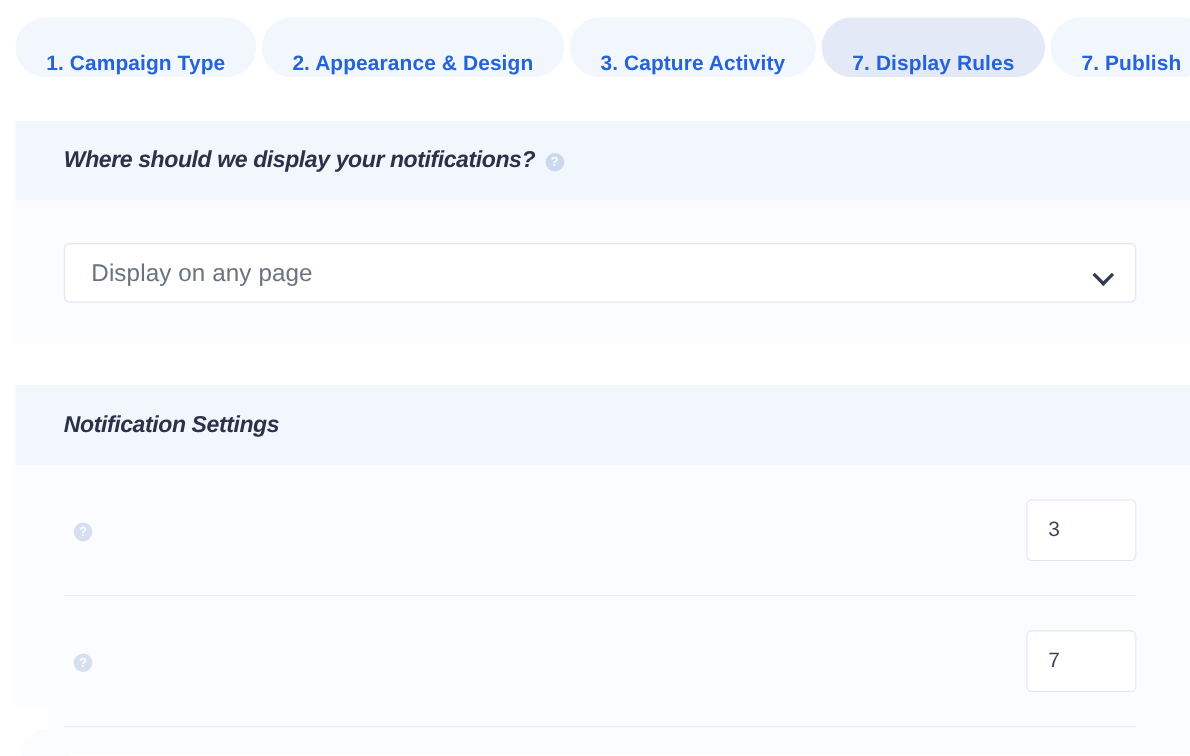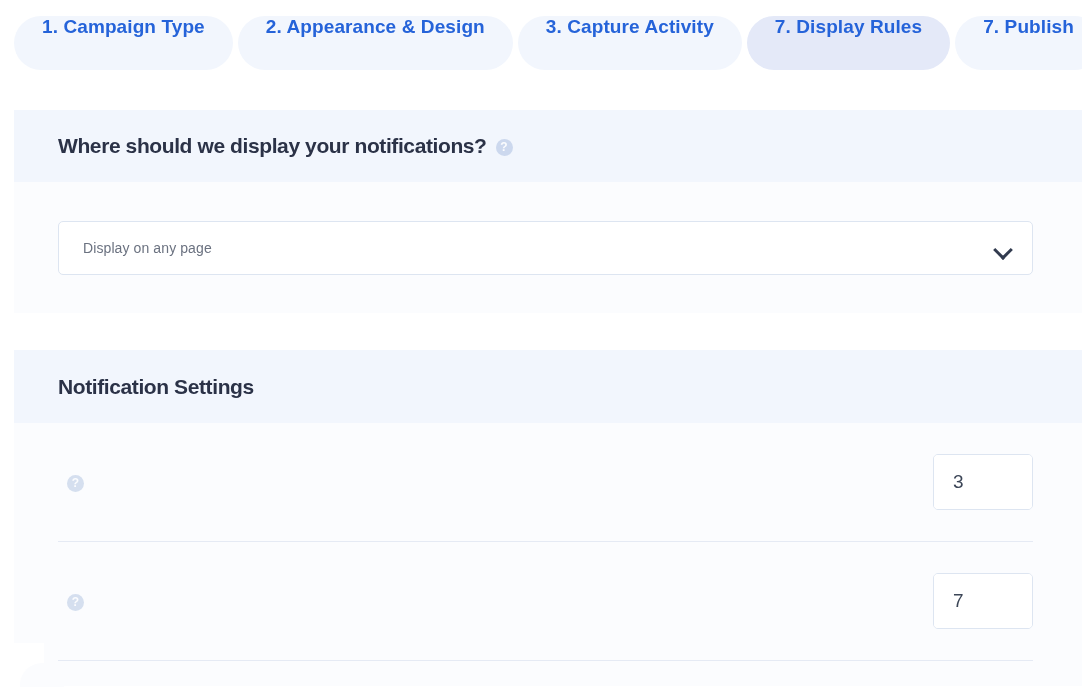--- a/index.html
+++ b/index.html
@@ -28,21 +28,21 @@
     display: flex;
     align-items: center;
     padding-left: 14px;
     background: #ffffff;
   }
 
   .step-tab {
     height: 54px;
     border-radius: 27px;
     display: flex;
-    align-items: flex-start;
+    align-items: flex-end;
     justify-content: center;
     padding: 0 28px;
     margin-right: 5px;
     font-size: 19px;
     font-weight: 600;
     letter-spacing: 0.1px;
     color: #2563d9;
     background: #f2f6fd;
     white-space: nowrap;
     cursor: pointer;
@@ -64,20 +64,21 @@
   .card-header {
     background: #f2f6fd;
     display: flex;
     align-items: center;
     padding-left: 44px;
   }
 
   .card-header-title {
     font-size: 21px;
     font-weight: 700;
+    font-style: italic;
     color: #2b3247;
     letter-spacing: -0.4px;
   }
 
   
   .help-icon {
     display: inline-flex;
     align-items: center;
     justify-content: center;
     width: 17px;
@@ -114,21 +115,21 @@
     border: 1px solid #dde5f1;
     border-radius: 5px;
     display: flex;
     align-items: center;
     padding: 0 21px 0 24px;
     cursor: pointer;
   }
 
   .select-value {
     flex: 1;
-    font-size: 14px;
+    font-size: 22px;
     color: #6b7280;
     letter-spacing: 0.1px;
   }
 
   .chevron-down {
     width: 17px;
     height: 10px;
     position: relative;
   }
   .chevron-down::before {

